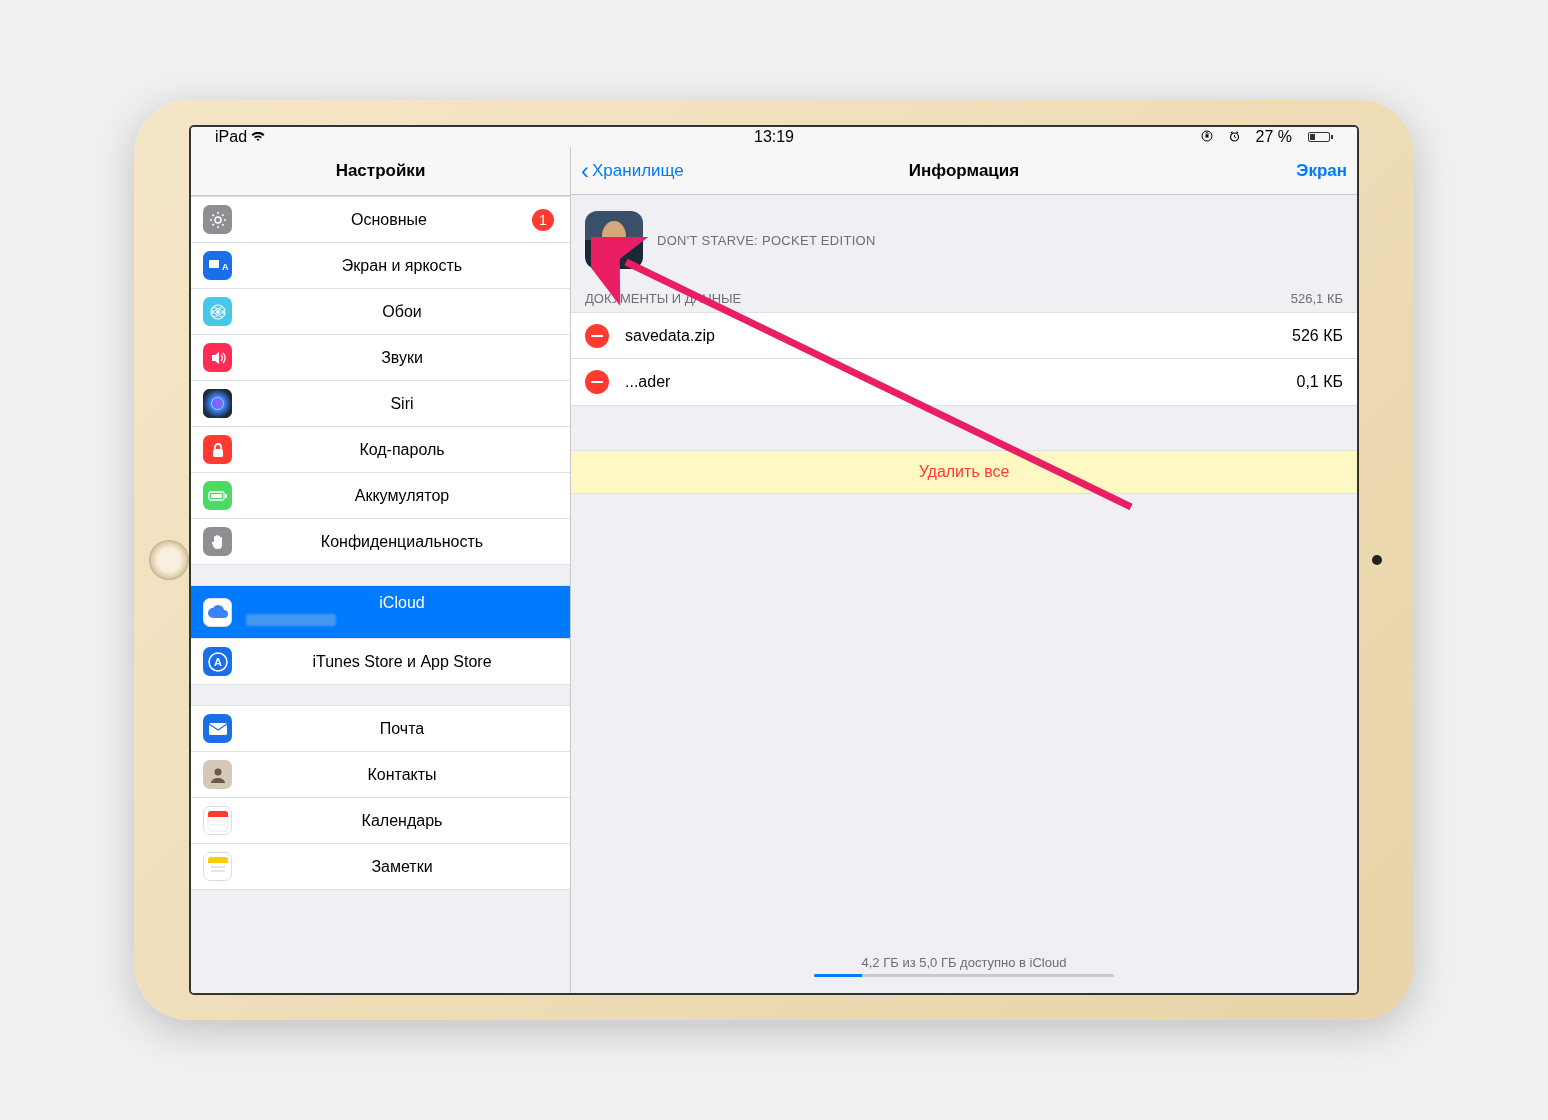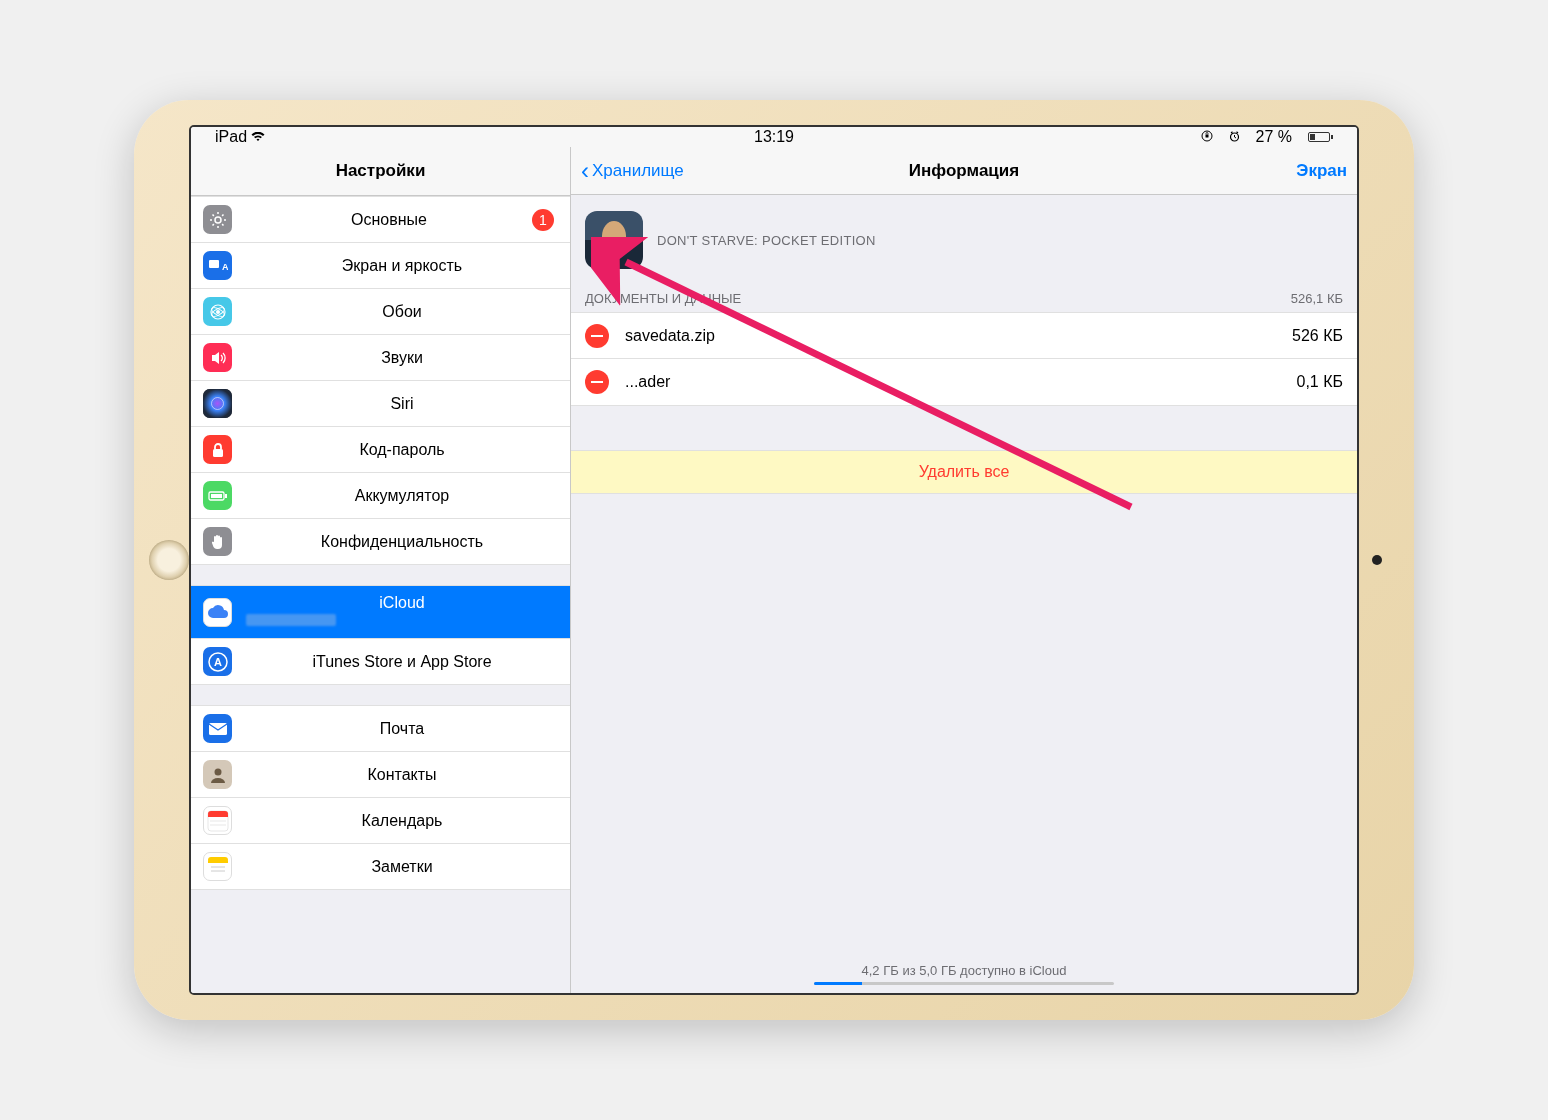--- a/index.html
+++ b/index.html
@@ -44,21 +44,21 @@
 .section-hdr { display: flex; justify-content: space-between; padding: 6px 14px; font-size: 13px; color: #6d6d72; }
 .file-list { background: #fff; border-top: 1px solid #e0e0e0; border-bottom: 1px solid #e0e0e0; }
 .file-row { display: flex; align-items: center; padding: 10px 14px; border-bottom: 1px solid #e0e0e0; min-height: 46px; }
 .file-row:last-child { border-bottom: none; }
 .del-btn { width: 24px; height: 24px; border-radius: 50%; background: #ff3b30; margin-right: 16px; display: flex; align-items: center; justify-content: center; cursor: pointer; }
 .del-btn::after { content: ""; width: 12px; height: 2px; background: #fff; }
 .file-name { flex: 1; font-size: 16px; }
 .file-size { font-size: 16px; color: #000; }
 .delete-all-wrap { margin-top: 44px; }
 .delete-all { background: #fef9c3; border-top: 1px solid #e0e0e0; border-bottom: 1px solid #e0e0e0; text-align: center; padding: 12px; color: #ff3b30; font-size: 16px; cursor: pointer; }
-.footer { position: absolute; bottom: 8px; left: 0; right: 0; text-align: center; }
+.footer { position: absolute; bottom: 16px; left: 0; right: 0; text-align: center; }
 .storage-text { font-size: 13px; color: #6d6d72; margin-bottom: 4px; }
 .storage-bar { width: 300px; height: 3px; background: #c8c8c8; margin: 0 auto; border-radius: 2px; overflow: hidden; }
 .storage-fill { height: 100%; width: 16%; background: #007aff; }
 .arrow { position: absolute; pointer-events: none; z-index: 100; }
 </style>
 </head>
 <body>
 
 <div class="ipad-frame">
   <div class="home-btn"></div>

